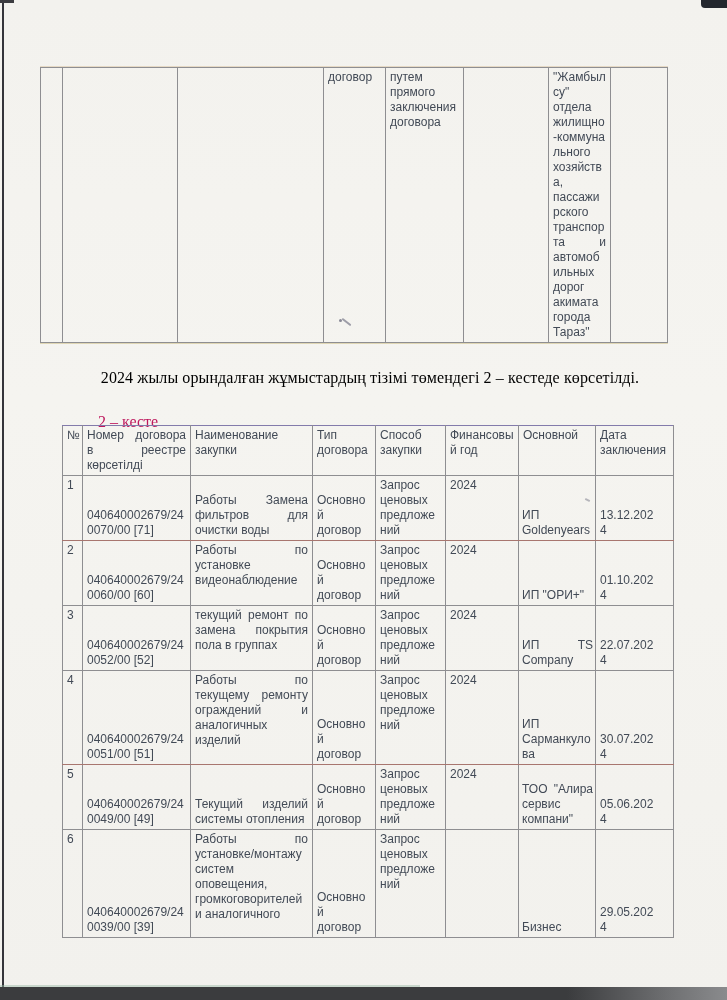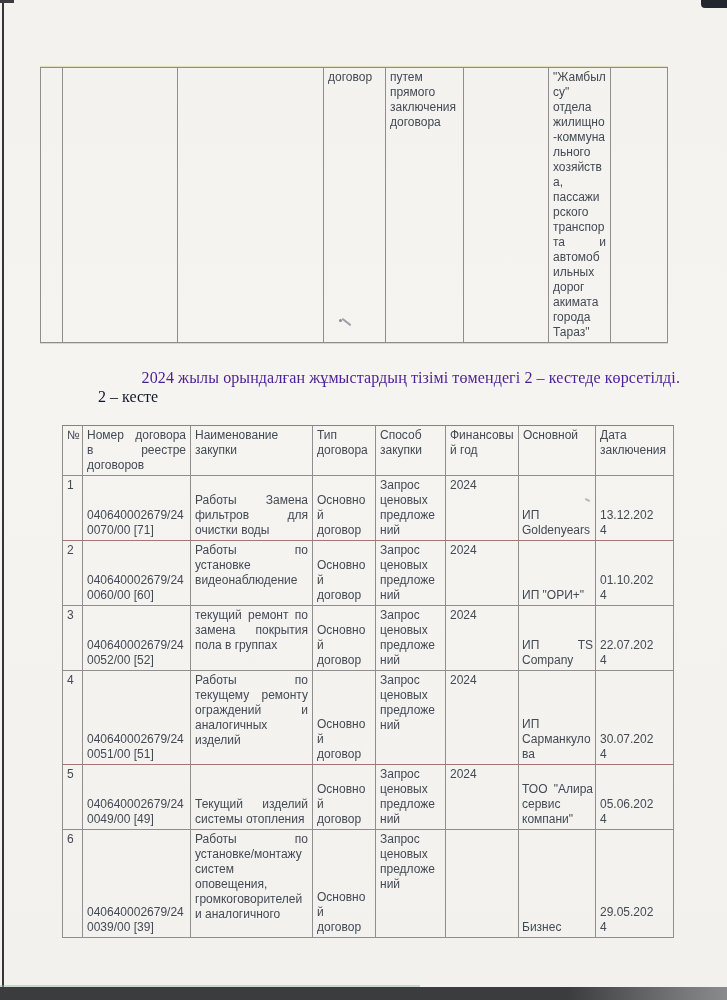--- a/index.html
+++ b/index.html
@@ -37,26 +37,26 @@
   .t-main{left:62px;top:425px;width:611px;}
   .t-main thead th{border-top-color:#837bab;}
   .vb{vertical-align:bottom;}
   .jus{text-align:justify;}
   tr.tint td{border-bottom-color:#a8766f;}
   td.date{padding-right:17px;}
   td.supplier{padding-left:3px;padding-right:2px;}
 
   
   .caption{
-    position:absolute;left:60px;top:368px;width:620px;text-align:right;
-    font:16px/20px "Liberation Serif",serif;color:#4c1d95;letter-spacing:.1px;
+    position:absolute;left:60px;top:368px;width:620px;text-align:center;
+    font:16px/20px "Liberation Serif",serif;color:#000000;letter-spacing:.1px;
   }
   .table-label{
-    position:absolute;left:98px;top:387px;
-    font:16px/20px "Liberation Serif",serif;color:#0f172a;
+    position:absolute;left:98px;top:412px;
+    font:16px/20px "Liberation Serif",serif;color:#be185d;
   }
 </style>
 </head>
 <body>
 
 <div class="page">
 
   <div class="edge-left"></div>
   <div class="mark-tl"></div>
   <div class="mark-tr"></div>
@@ -99,21 +99,21 @@
         <col style="width:122px">
         <col style="width:63px">
       <col style="width:70px">
         <col style="width:73px">
         <col style="width:77px">
         <col style="width:78px">
     </colgroup>
     <thead>
       <tr style="height:48px">
         <th>№</th>
-        <th class="jus">Номер договора в реестре договоров</th>
+        <th class="jus">Номер договора в реестре көрсетілді</th>
         <th>Наименование закупки</th>
         <th>Тип договора</th>
         <th>Способ закупки</th>
         <th>Финансовый год</th>
         <th>Основной</th>
         <th>Дата заключения</th>
       </tr>
     </thead>
     <tbody>
       <tr style="height:60px" class="tint">

